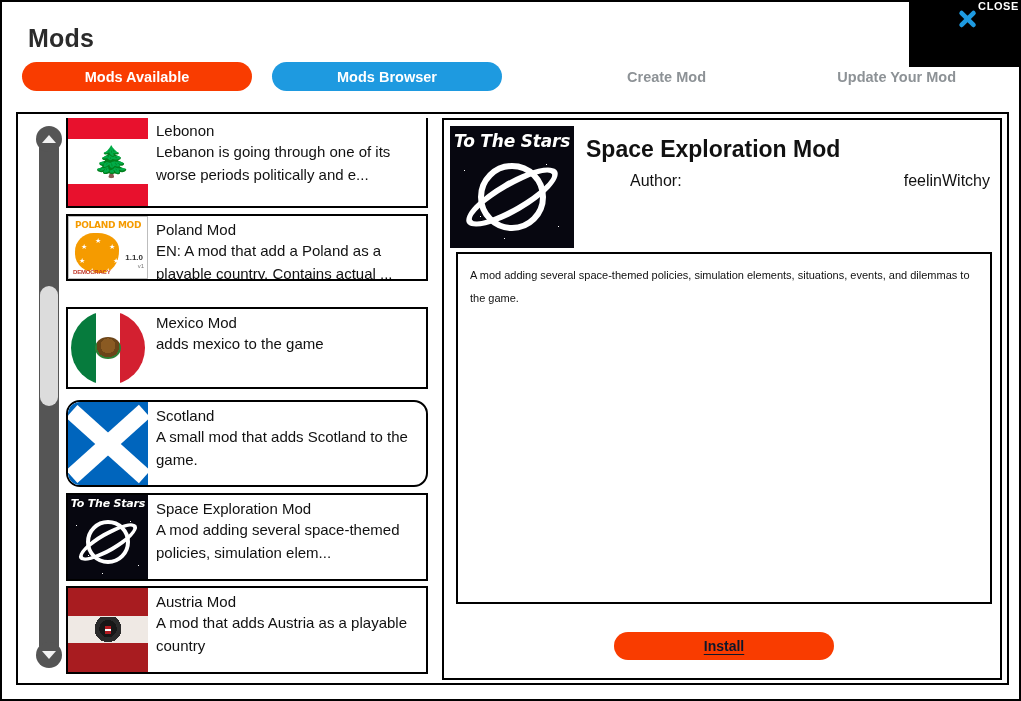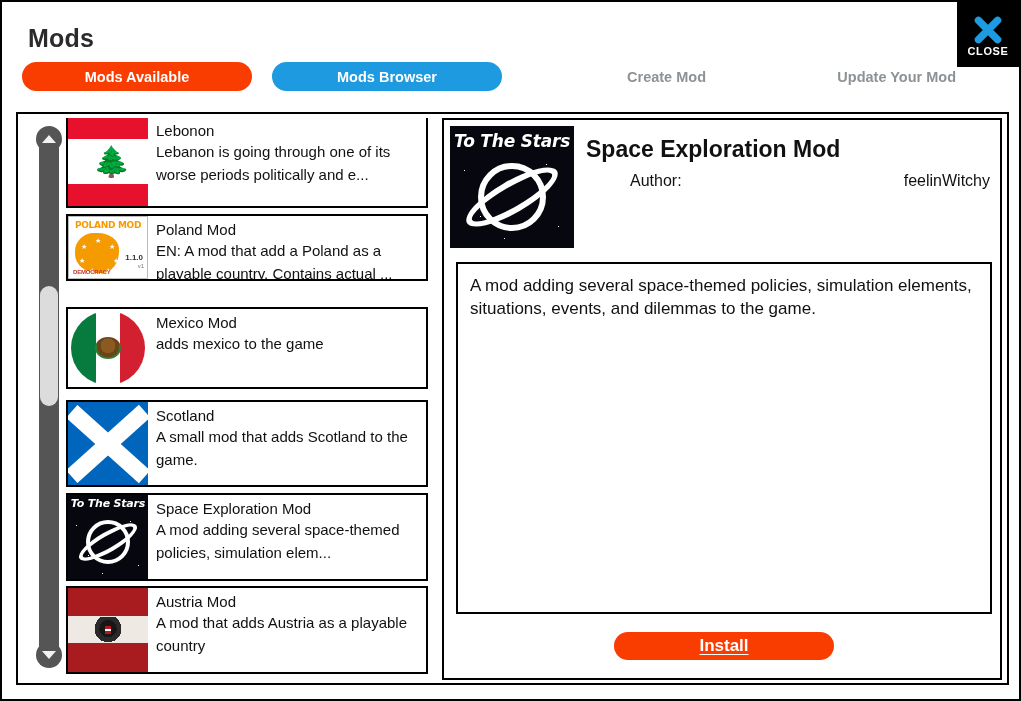--- a/index.html
+++ b/index.html
@@ -52,23 +52,24 @@
     font-family: "Liberation Sans", sans-serif;
   }
   .tab-create { left: 500px; width: 190px; }
   .tab-update { left: 710px; width: 230px; }
 
   
   .close-btn {
     position: absolute; right: 0px; top: 0px;
     width: 62px; height: 65px;
     background: #000;
-    display: flex; flex-direction: column;
-    align-items: center; justify-content: center;
+    display: flex; flex-direction: row;
+    justify-content: center;
     cursor: pointer;
+    padding-left: 48px;
   }
   .close-x { width: 34px; height: 34px; display:block; }
   .close-label {
     color: #fff; font-size: 11px; font-weight: 600;
     letter-spacing: .6px; margin-top: -2px;
   }
 
   
   .frame {
     position: absolute;
@@ -252,34 +253,34 @@
   .detail-author-label {
     position:absolute; left:136px; top:46px;
     font-size:16px; color:#111;margin-left:44px;
   }
   .detail-author-value {
     position:absolute; right:2px; top:46px;
     font-size:16px; color:#111;
   }
   .detail-desc {
     position:absolute;
-    left:12px; top:142px;
+    left:12px; top:132px;
     width: 536px; height: 352px;
     box-sizing:border-box;
     border:2px solid #000;
     background:#fff;
     padding:10px 12px;
-    font-size:17px; color:#111; line-height:23px;
+    font-size:11px; color:#111; line-height:23px;
   }
   .install-btn {
     position:absolute;
     left:170px; top: 512px;
     width: 220px; height: 28px;
     background:#f93c00; border:none; border-radius:14px;
-    color:#ffffff; font-size:17px; font-weight:bold;
+    color:#0f172a; font-size:14px; font-weight:bold;
     text-decoration: underline; text-underline-offset: 3px;
     cursor:pointer;
     font-family:"Liberation Sans", sans-serif;
   }
 </style>
 </head>
 <body>
 
 <div id="app">
 
@@ -361,21 +362,21 @@
             <div class="mx-circle">
               <div class="mx-emblem"></div>
             </div>
           </div>
           <div class="mod-text">
             <div class="mod-name">Mexico Mod</div>
             <div class="mod-desc">adds mexico to the game</div>
           </div>
         </div>
 
-        <div class="mod-item" style="top:282px; height:87px;">
+        <div class="mod-item" style="top:282px; height:87px;border-radius:14px;">
           <div class="mod-thumb">
             <div class="flag sc-flag">
               <div class="sc-d1"></div>
               <div class="sc-d2"></div>
             </div>
           </div>
           <div class="mod-text">
             <div class="mod-name">Scotland</div>
             <div class="mod-desc">A small mod that adds Scotland to the game.</div>
           </div>

